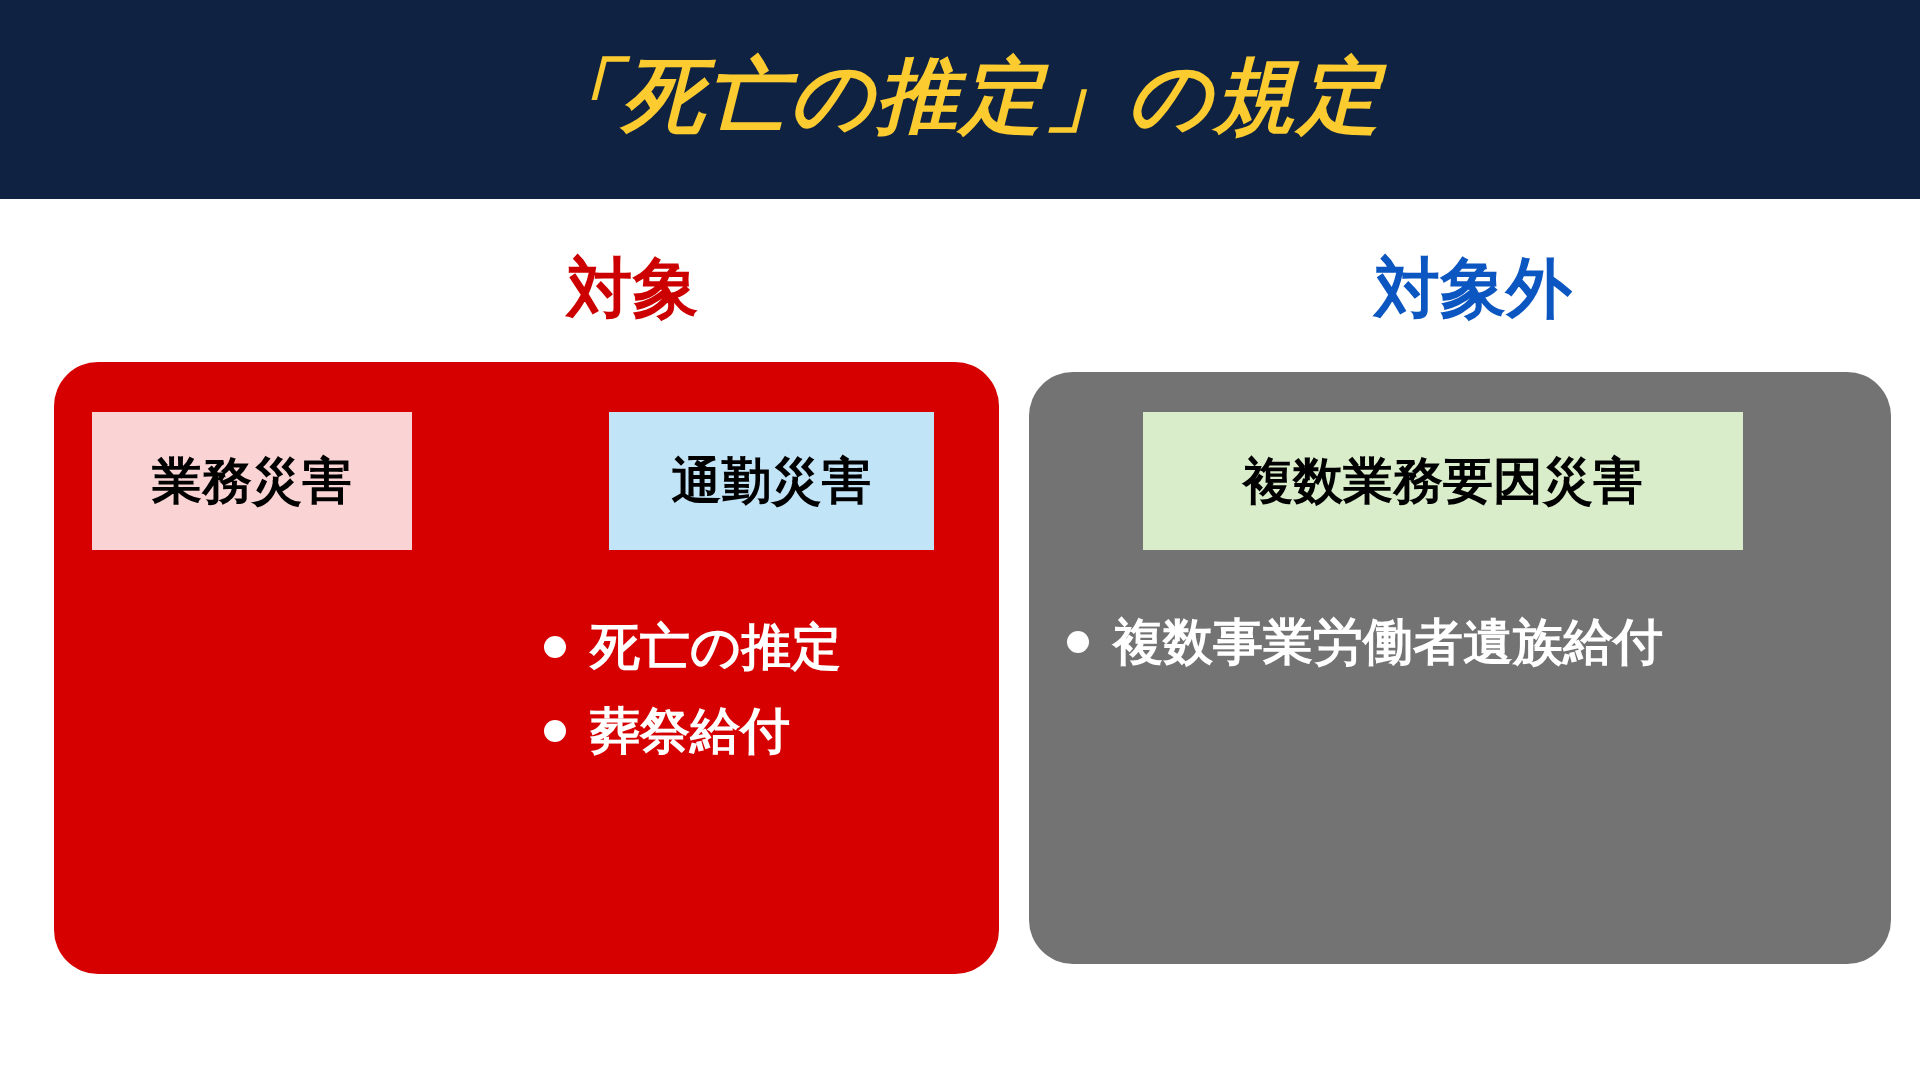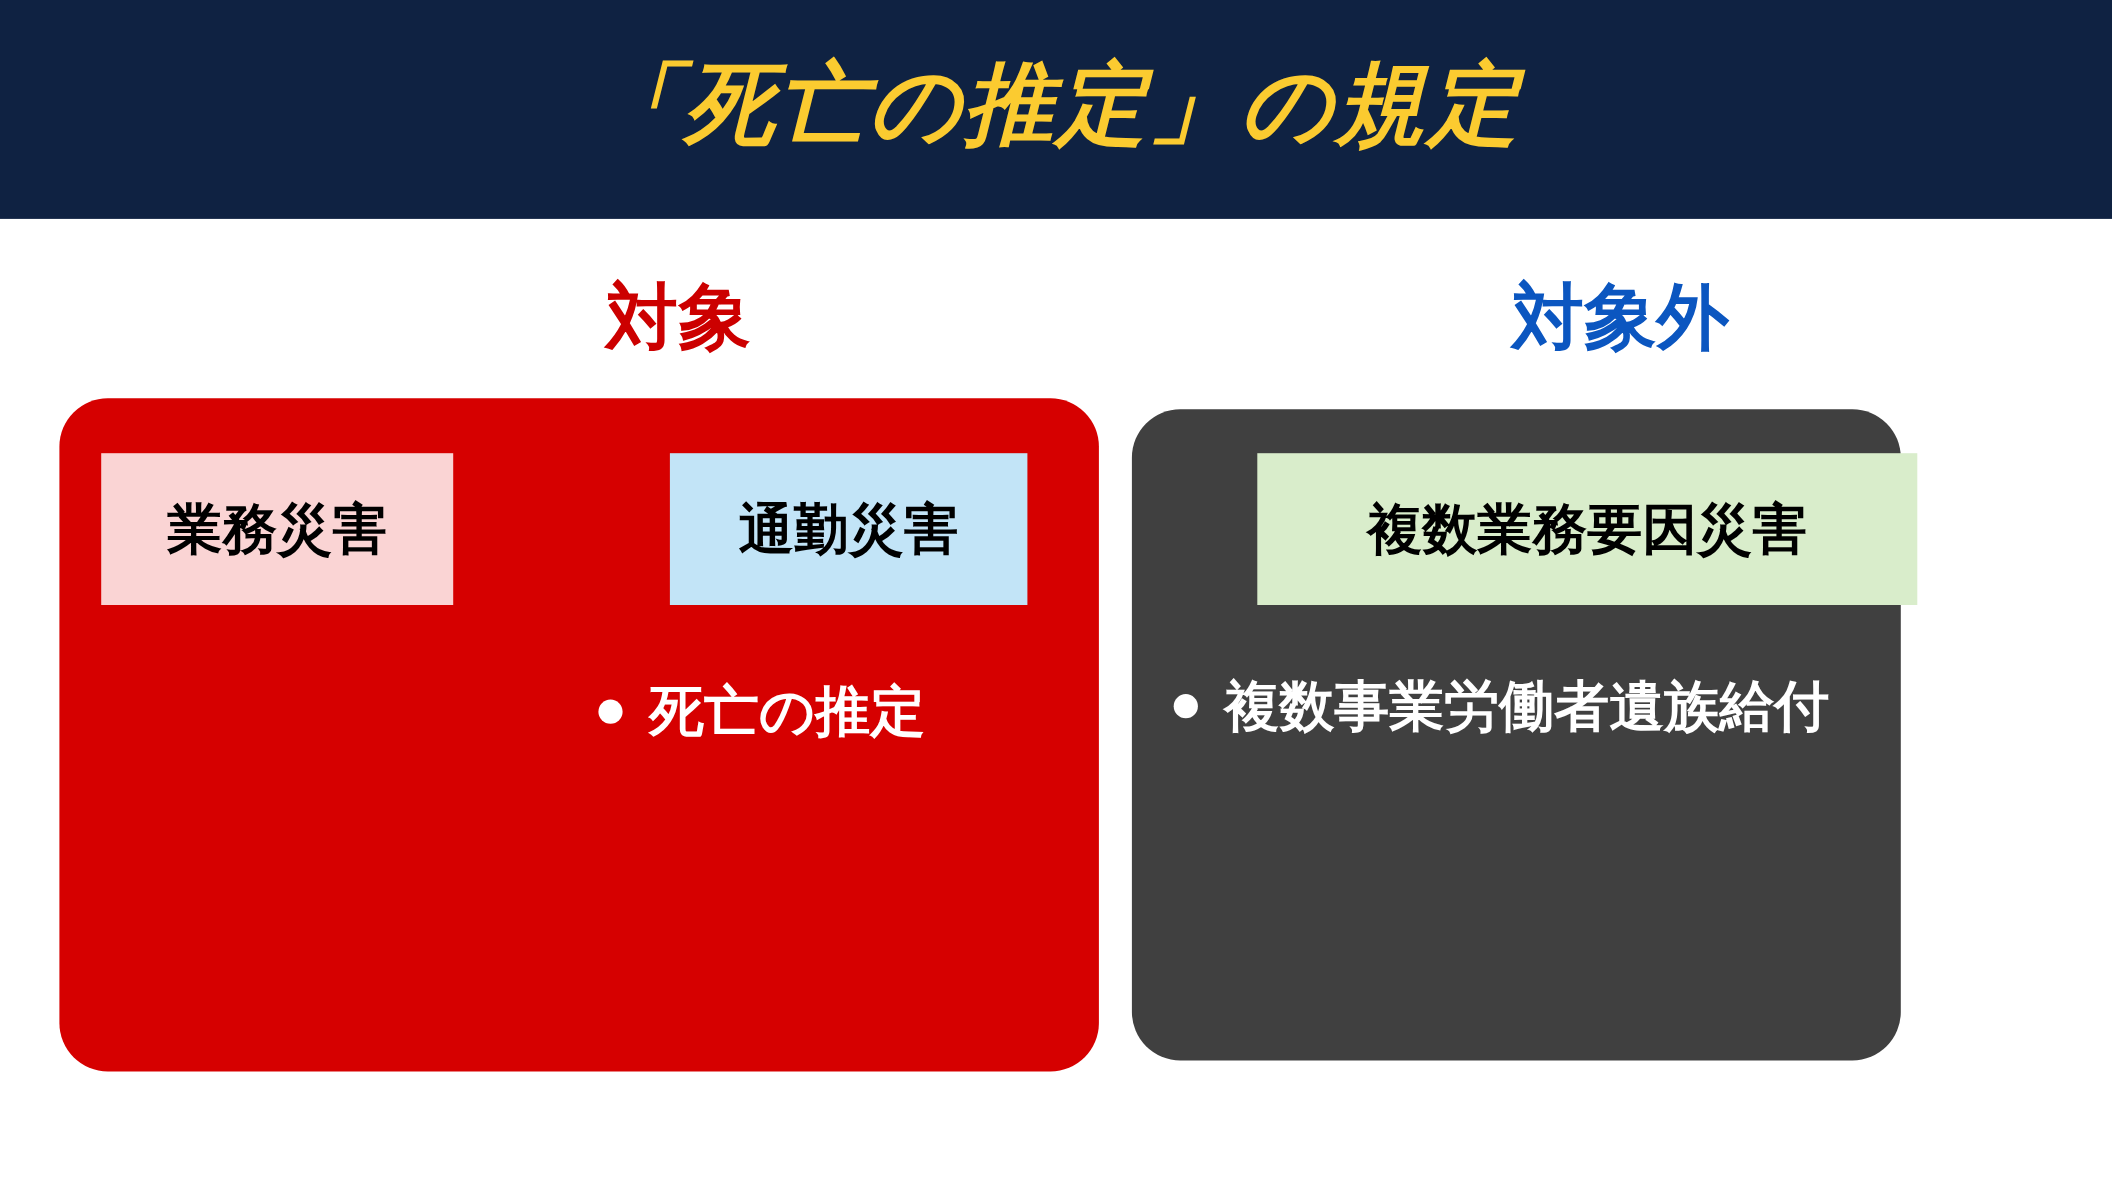--- a/index.html
+++ b/index.html
@@ -47,21 +47,21 @@
 
   
   .col-heading {
     position: absolute;
     font-size: 66px;
     font-weight: bold;
     line-height: 1;
     white-space: nowrap;
   }
   .col-heading.left {
-    left: 0;
+    left: 16px;
     top: 255px;
     width: 1233px;
     text-align: center;
     color: #cc0000;
   }
   .col-heading.right {
     left: 1026px;
     top: 255px;
     width: 894px;
     text-align: center;
@@ -77,23 +77,23 @@
   .panel.red {
     left: 54px;
     top: 362px;
     width: 945px;
     height: 612px;
     background: #d60000;
   }
   .panel.blue {
     left: 1029px;
     top: 372px;
-    width: 699px;
+    width: 862px;
     height: 592px;
-    background: #404040;
+    background: #737373;
   }
 
   
   .badge {
     position: absolute;
     display: flex;
     align-items: center;
     justify-content: center;
     color: #000000;
     font-weight: bold;
@@ -181,20 +181,24 @@
     <div class="badge pink">
       <span>業務災害</span>
     </div>
 
 
     <ul class="bullets red-col-2">
       <li>
         <span class="bullet-dot"></span>
         <span>死亡の推定</span>
       </li>
+      <li>
+        <span class="bullet-dot"></span>
+        <span>葬祭給付</span>
+      </li>
     </ul>
 
   </div>
 
   <div class="panel blue">
 
     <div class="badge green">
       <span>複数業務要因災害</span>
     </div>
 

